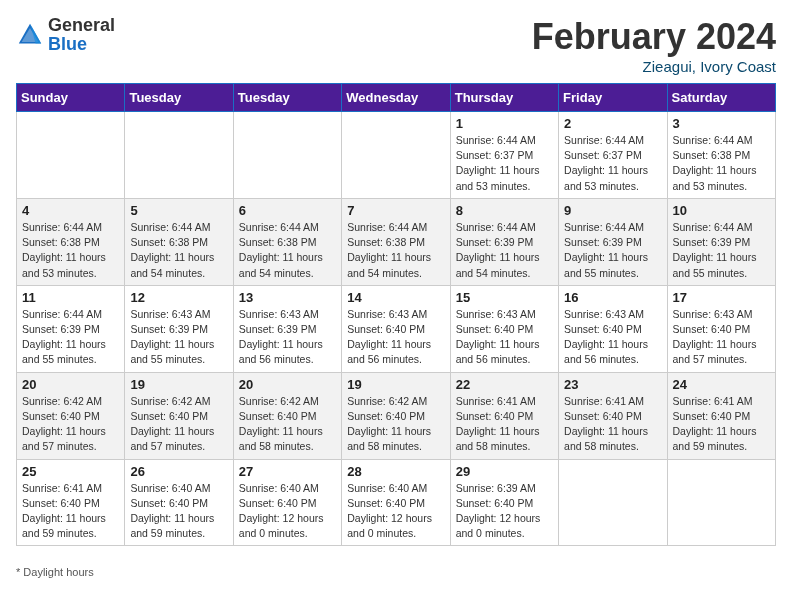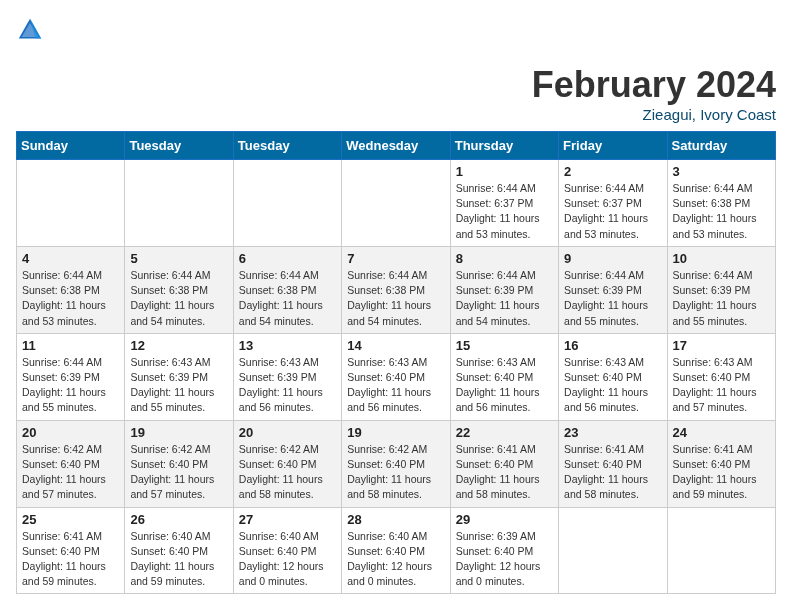--- a/index.html
+++ b/index.html
@@ -32,38 +32,37 @@
       font-weight: bold;
       color: #1a6fc4;
       line-height: 1;
     }
     .logo-icon {
       width: 28px;
       height: 28px;
     }
     .title-area {
       text-align: right;
-      margin-top: 48px;
     }
     .month-title {
       font-size: 36px;
       font-weight: bold;
       color: #333;
     }
     .location-subtitle {
       font-size: 15px;
       color: #0c4a6e;
     }
     .calendar {
       width: 100%;
       border-collapse: collapse;
       font-size: 11px;
     }
     .calendar thead tr th {
-      background: #0369a1;
+      background: #4c1d95;
       color: #fff;
       padding: 6px 4px;
       text-align: left;
       font-size: 13px;
       font-weight: bold;
       border: 1px solid #1a6fc4;
     }
     .calendar tbody tr td {
       border: 1px solid #ccc;
       vertical-align: top;
@@ -102,20 +101,24 @@
 </head>
 <body>
 
 <div class="header-area">
   <div class="logo">
     <svg class="logo-icon" viewBox="0 0 40 40">
       <polygon points="20,4 36,32 4,32" fill="#1a6fc4"></polygon>
       <polygon points="20,10 32,30 8,30" fill="#fff" opacity="0.3"></polygon>
       <polygon points="20,4 36,32 28,32" fill="#1a8fe0" opacity="0.7"></polygon>
     </svg>
+    <div>
+      <span class="logo-text-general">General</span><br>
+      <span class="logo-text-blue">Blue</span>
+    </div>
   </div>
   <div class="title-area">
     <div class="month-title">February 2024</div>
     <div class="location-subtitle">Zieagui, Ivory Coast</div>
   </div>
 </div>
 
 <table class="calendar">
   <thead>
     <tr>

